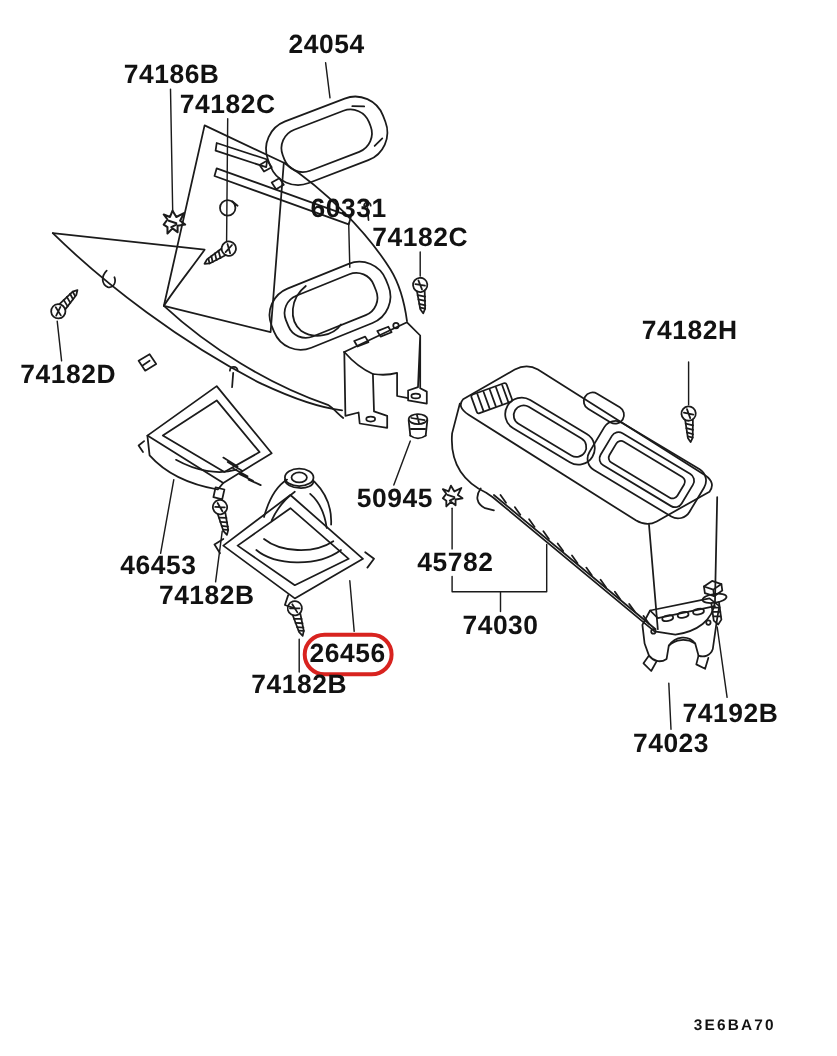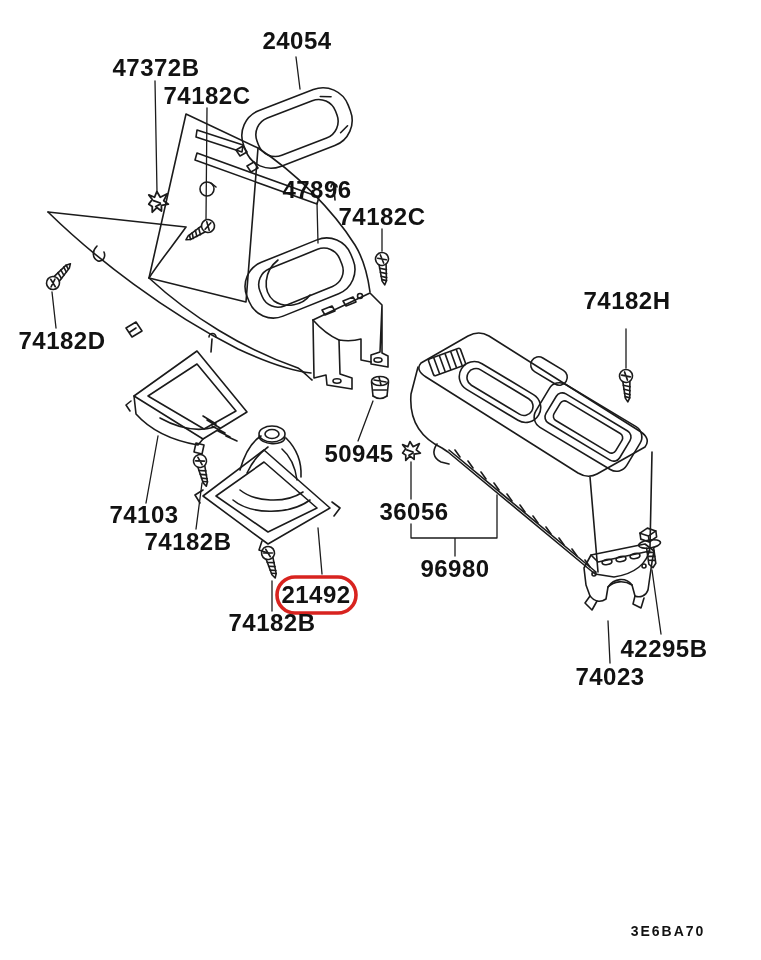--- a/index.html
+++ b/index.html
@@ -179,31 +179,31 @@
     <ellipse cx="380" cy="381" rx="8.5" ry="4.5"></ellipse>
     <path d="M 374,380 L 386,382 M 379,377 L 381,385"></path>
     <path d="M 371.5,382 L 373,396 M 388.5,382 L 387,396"></path>
     <path d="M 373,396 Q 380,401 387,396 M 373.5,390 L 386.5,390"></path>
   </g>
 
   <rect x="277" y="577" width="79" height="36" rx="18" stroke="#d8231f" stroke-width="3.6"></rect>
 </svg>
 
 <div class="plabel" style="left:297px;top:41px">24054</div>
-<div class="plabel" style="left:156px;top:68px">47372B</div>
+<div class="plabel" style="left:156px;top:68px">74186B</div>
 <div class="plabel" style="left:207px;top:96px">74182C</div>
-<div class="plabel" style="left:317px;top:190px">47896</div>
+<div class="plabel" style="left:317px;top:190px">60331</div>
 <div class="plabel" style="left:382px;top:217px">74182C</div>
 <div class="plabel" style="left:62px;top:341px">74182D</div>
 <div class="plabel" style="left:627px;top:301px">74182H</div>
-<div class="plabel" style="left:144px;top:515px">74103</div>
+<div class="plabel" style="left:144px;top:515px">46453</div>
 <div class="plabel" style="left:188px;top:542px">74182B</div>
-<div class="plabel" style="left:316px;top:595px">21492</div>
+<div class="plabel" style="left:316px;top:595px">26456</div>
 <div class="plabel" style="left:272px;top:623px">74182B</div>
 <div class="plabel" style="left:359px;top:454px">50945</div>
-<div class="plabel" style="left:414px;top:512px">36056</div>
-<div class="plabel" style="left:455px;top:569px">96980</div>
-<div class="plabel" style="left:664px;top:649px">42295B</div>
+<div class="plabel" style="left:414px;top:512px">45782</div>
+<div class="plabel" style="left:455px;top:569px">74030</div>
+<div class="plabel" style="left:664px;top:649px">74192B</div>
 <div class="plabel" style="left:610px;top:677px">74023</div>
 
 <div class="code" style="left:668px;top:931px">3E6BA70</div>
 
 </div>
 
 </body></html>

